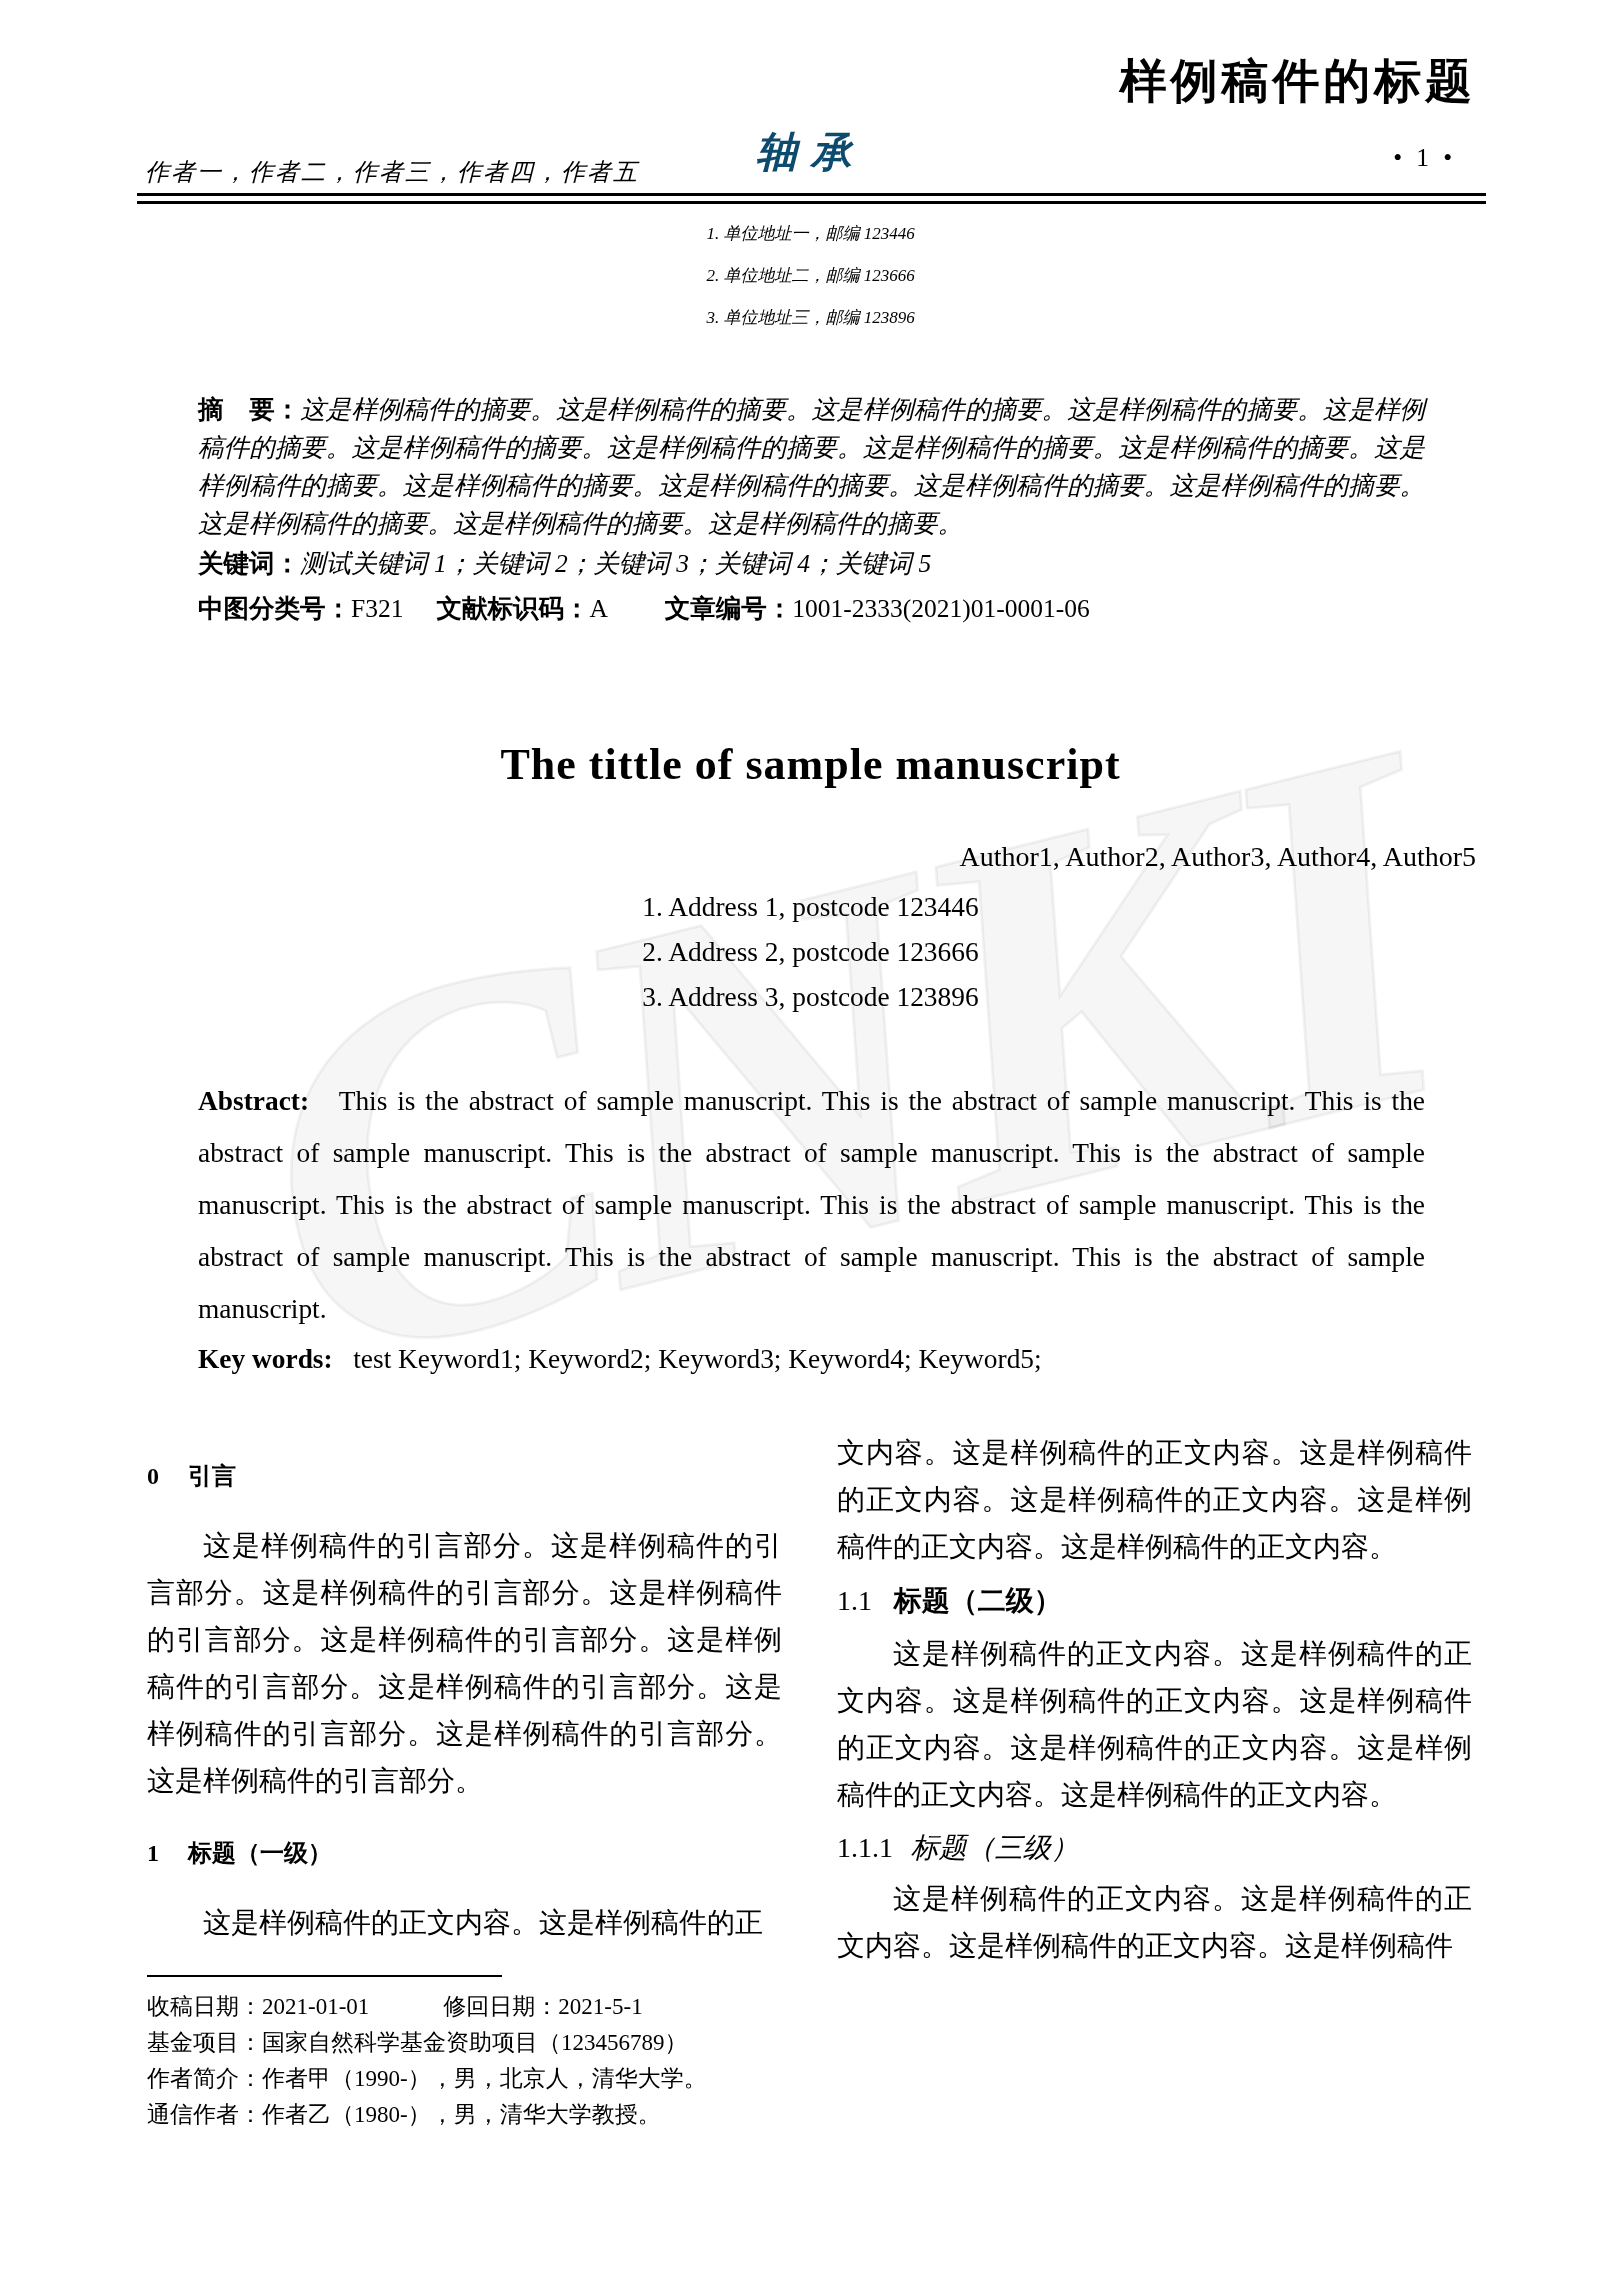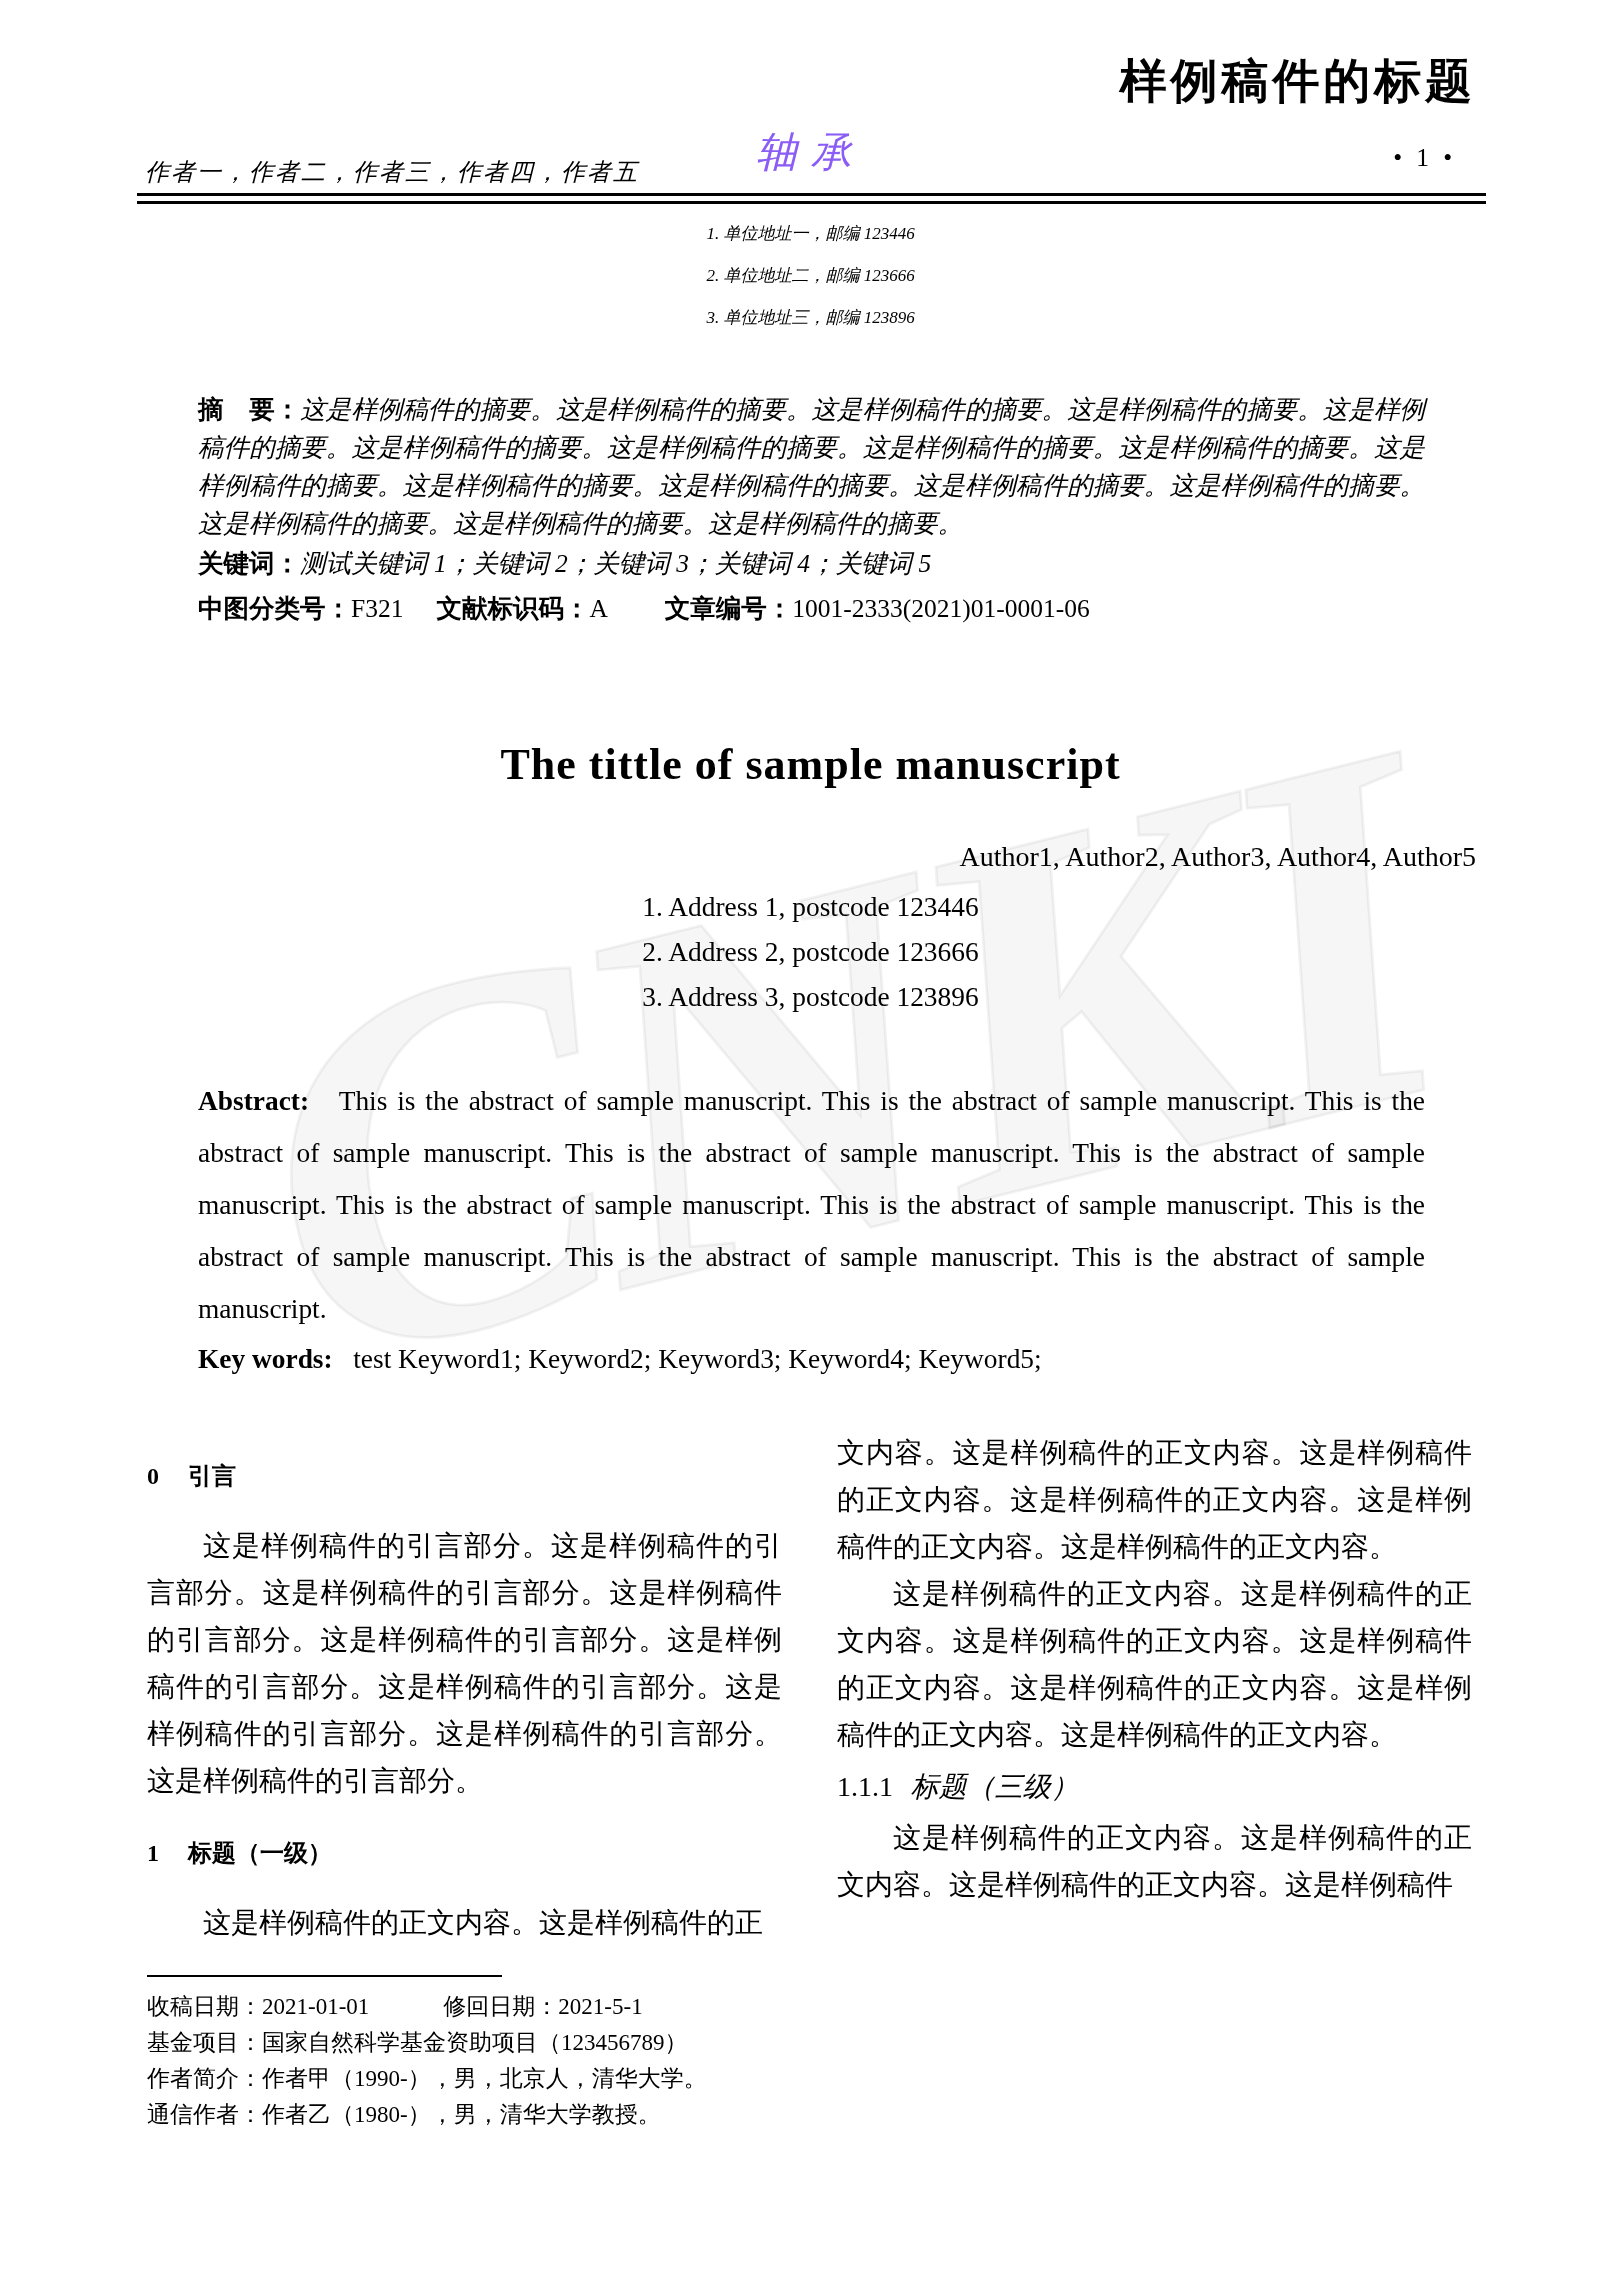--- a/index.html
+++ b/index.html
@@ -19,22 +19,22 @@
     font-family:"Liberation Serif",serif;
     color:rgba(0,0,0,0.035);
     -webkit-text-stroke:2.9px rgba(0,0,0,0.05);
     transform:rotate(-14deg);
     letter-spacing:-19.6px;
     pointer-events:none;user-select:none;z-index:0;
   }
   
   .running-head{position:absolute;top:125px;left:0;width:100%;text-align:center;z-index:1;}
   .journal-name{
-    font-size:41px;font-weight:normal;font-style:italic;
-    color:#8b5cf6;letter-spacing:13.7px;
+    font-size:41px;font-weight:bold;font-style:italic;
+    color:#0c4a6e;letter-spacing:13.7px;
     font-family:"Liberation Serif",serif;
   }
   .page-number{
     position:absolute;top:143px;right:165px;
     font-size:25.5px;letter-spacing:3.9px;z-index:1;
   }
   .header-rule{
     position:absolute;top:193px;left:137px;width:1349px;height:4.9px;
     border-top:3.9px solid #000;border-bottom:3.9px solid #000;z-index:1;
   }
@@ -160,20 +160,23 @@
             <span>作者简介：</span><span>作者甲（1990-），男，北京人，清华大学。</span>
           </div>
           <div class="footnote-line">
             <span>通信作者：</span><span>作者乙（1980-），男，清华大学教授。</span>
           </div>
         </div>
       </div>
 
       <div class="col">
         <p>文内容。这是样例稿件的正文内容。这是样例稿件的正文内容。这是样例稿件的正文内容。这是样例稿件的正文内容。这是样例稿件的正文内容。</p>
+        <div class="h-l2">
+          <span class="h-num">1.1</span><span class="h-txt">标题（二级）</span>
+        </div>
         <p class="indent">这是样例稿件的正文内容。这是样例稿件的正文内容。这是样例稿件的正文内容。这是样例稿件的正文内容。这是样例稿件的正文内容。这是样例稿件的正文内容。这是样例稿件的正文内容。</p>
         <div class="h-l3">
           <span class="h-num">1.1.1</span><span class="h-txt">标题（三级）</span>
         </div>
         <p class="indent">这是样例稿件的正文内容。这是样例稿件的正文内容。这是样例稿件的正文内容。这是样例稿件</p>
       </div>
 
     </div>
   </div>
 </div>

